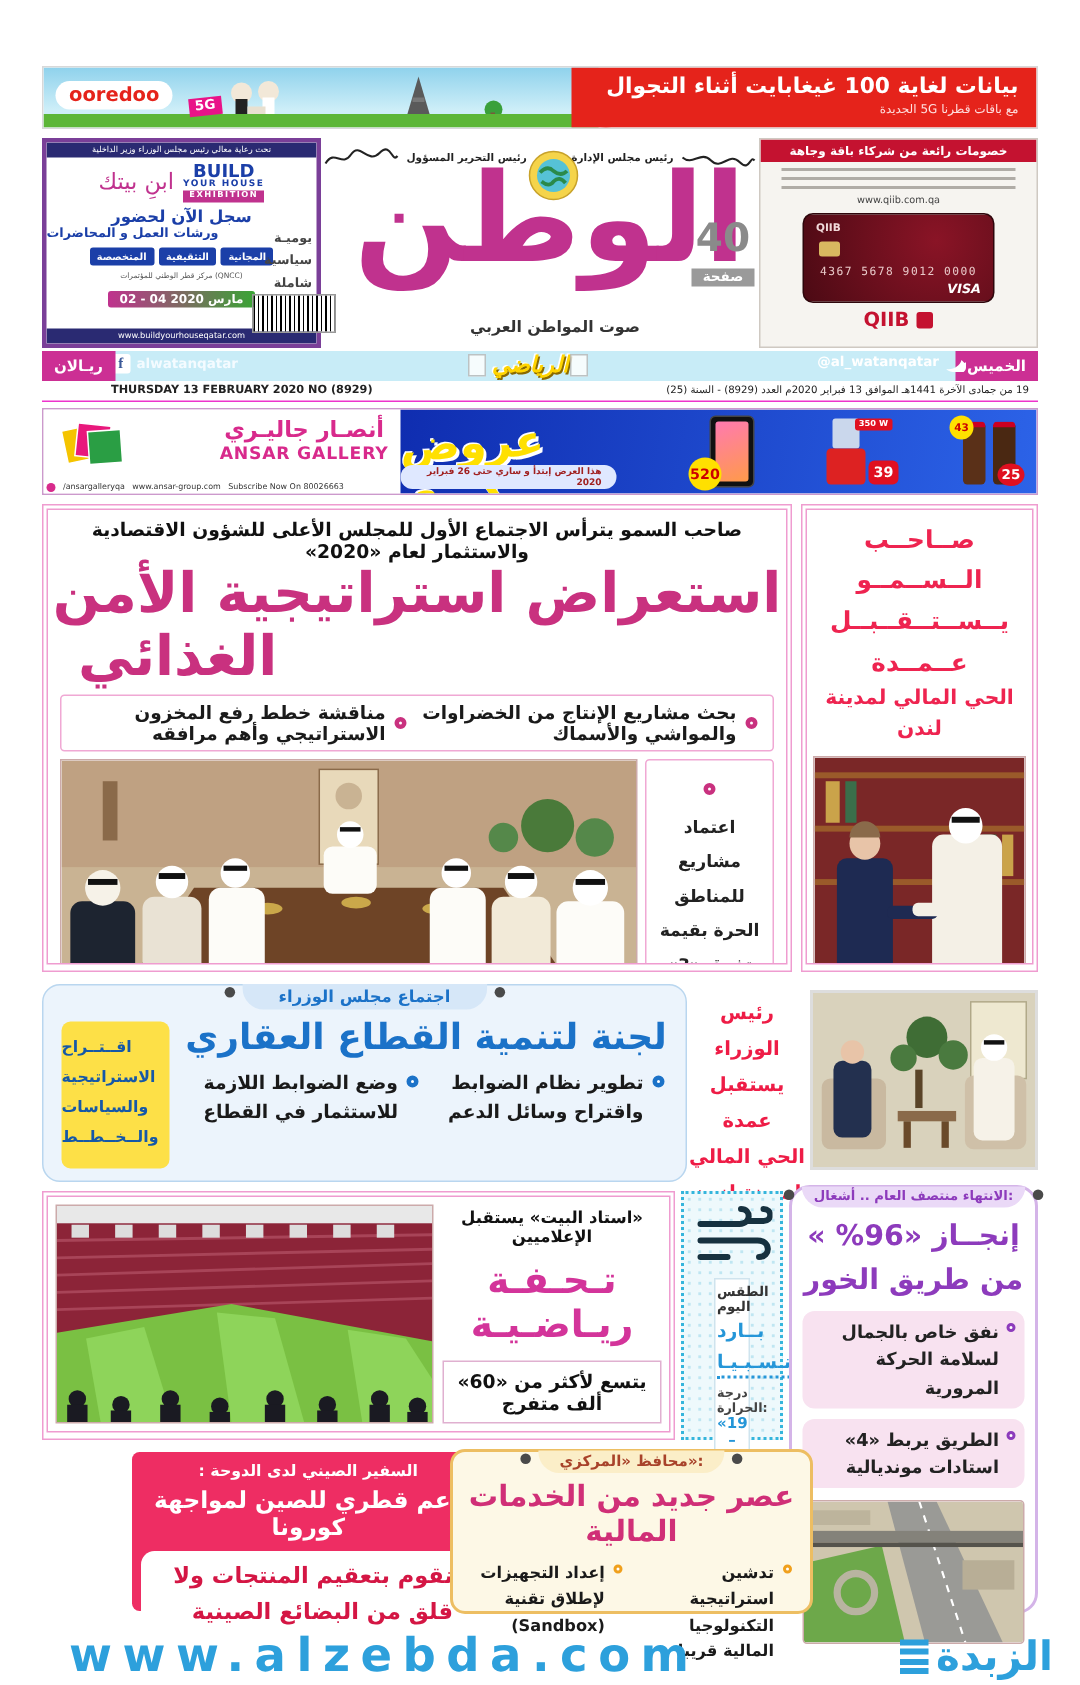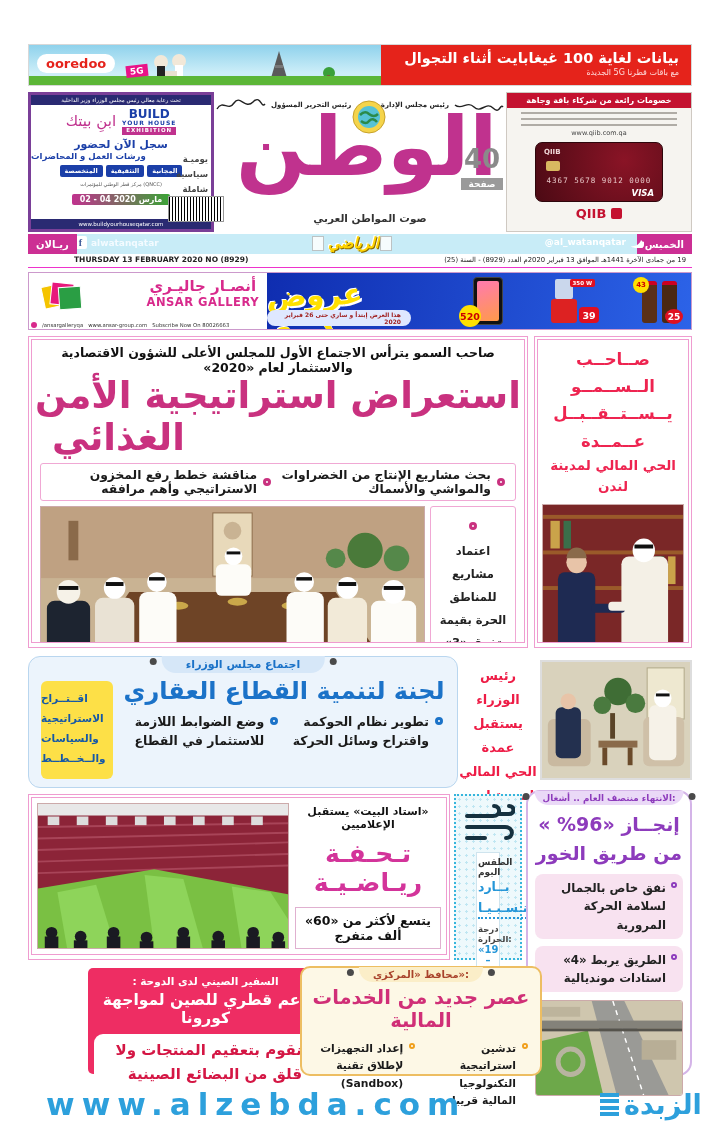--- a/index.html
+++ b/index.html
@@ -442,21 +442,21 @@
     <div class="cab-side">
       <div>اقــتــراح</div>
       <div>الاستراتيجية</div>
       <div>والسياسات</div>
       <div>والــخــطــط</div>
     </div>
     <div class="cab-h">لجنة لتنمية القطاع العقاري</div>
     <div class="cab-bullets">
       <div class="bitem">
         <span class="ring blue"></span>
-        <span>تطوير نظام الحوكمة واقتراح وسائل الحركة</span>
+        <span>تطوير نظام الضوابط واقتراح وسائل الدعم</span>
       </div>
       <div class="bitem">
         <span class="ring blue"></span>
         <span>وضع الضوابط اللازمة للاستثمار في القطاع</span>
       </div>
     </div>
   </div>
 
   <div class="abs pm-txt">
     <div>رئيس الوزراء</div>

